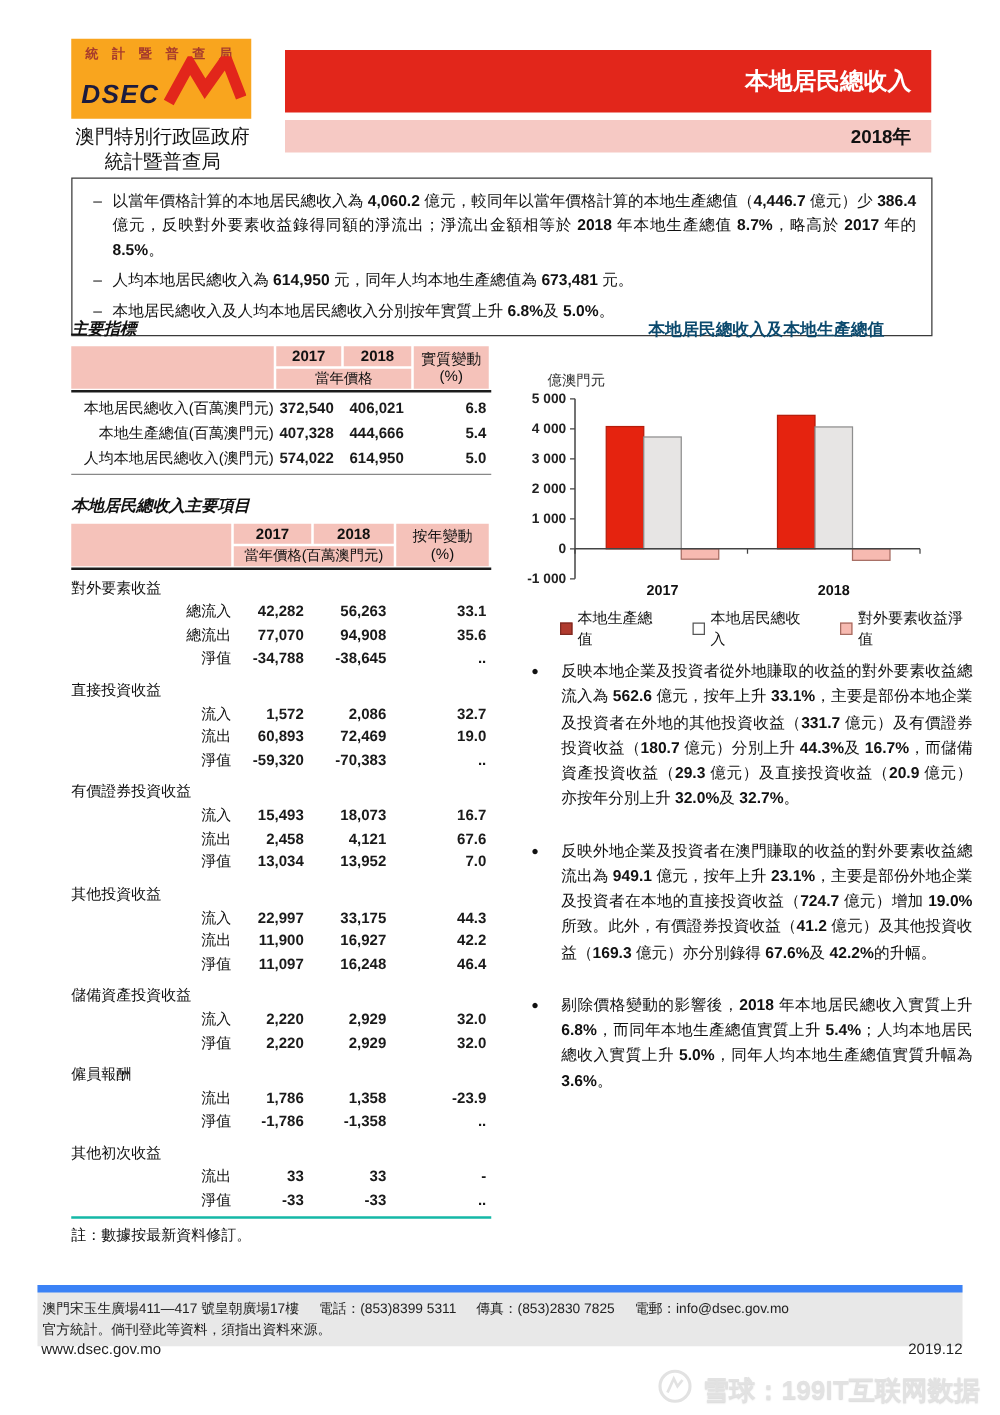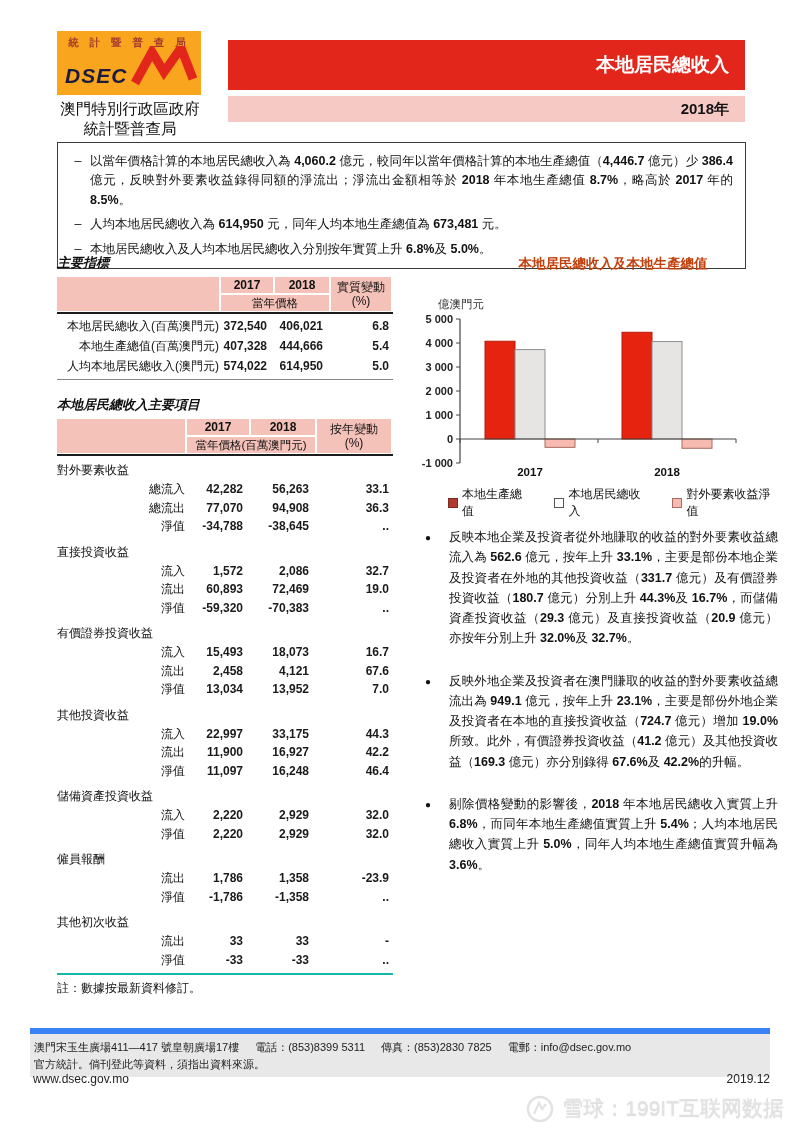--- a/index.html
+++ b/index.html
@@ -53,40 +53,40 @@
   .t2 .trow{grid-template-columns:128px 62px 64px 74px;line-height:18.5px;}
   .tcell.c0{text-align:right;color:#111;}
   .tcell.c1,.tcell.c2{text-align:right;padding-right:6px;font-weight:bold;}
   .tcell.c3{text-align:right;padding-right:2px;font-weight:bold;}
   .sec-name{font-size:12px;line-height:19px;margin-top:7px;color:#111;}
   .sec-first{margin-top:3px;}
   .tbl-note{font-size:12px;margin-top:5px;color:#111;}
 
   
   .col-right{position:absolute;left:420px;top:255px;width:358px;}
-  .chart-title{text-align:center;font-weight:bold;font-size:13.5px;padding-left:28px;color:#c2410c;}
+  .chart-title{text-align:center;font-weight:bold;font-size:13.5px;padding-left:28px;color:#0c4a6e;}
   .chart-unit{position:absolute;left:18px;top:42px;font-size:11.5px;color:#333;}
   .chart-svg{position:absolute;left:0;top:56px;}
   .legend{position:absolute;left:28px;top:231px;display:flex;gap:24px;font-size:12px;color:#111;}
   .leg-item{display:flex;align-items:center;gap:4px;}
   .swatch{width:8px;height:8px;border:1px solid #555;flex:none;}
   .analysis{position:absolute;left:0;top:272px;width:358px;}
   .ana-item{display:flex;font-size:12.5px;line-height:1.62;margin-bottom:22px;color:#111;}
   .ana-item .bullet{width:24px;flex:none;padding-left:5px;font-size:10px;padding-top:3px;}
   .ana-item .txt{flex:1;text-align:justify;}
 
   
   .footer-bar{position:absolute;left:30px;top:1028px;width:740px;box-sizing:border-box;
               background:#e8e8e8;border-top:6px solid #3b82f6;padding:5px 4px;
               font-size:11px;line-height:1.5;color:#222;}
   .footer-bar .seg{margin-right:16px;}
   .footer-row{position:absolute;left:33px;top:1072px;width:737px;display:flex;
               justify-content:space-between;font-size:12px;color:#222;}
-  .watermark{position:absolute;right:16px;top:1094px;display:flex;gap:7px;
-             color:#e2e2e2;font-size:21px;font-weight:normal;
+  .watermark{position:absolute;right:16px;top:1094px;display:flex;align-items:center;gap:7px;
+             color:#e2e2e2;font-size:21px;font-weight:bold;
              text-shadow:0 1px 1px rgba(170,170,170,0.45);}
   b{font-weight:bold;}
 </style>
 </head>
 <body>
 
 <div class="page">
 
   <div>
     <div class="logo-box">
@@ -173,21 +173,21 @@
           <div class="trow">
             <div class="tcell c0">總流入</div>
             <div class="tcell c1">42,282</div>
             <div class="tcell c2">56,263</div>
             <div class="tcell c3">33.1</div>
           </div>
           <div class="trow">
             <div class="tcell c0">總流出</div>
             <div class="tcell c1">77,070</div>
             <div class="tcell c2">94,908</div>
-            <div class="tcell c3">36.3</div>
+            <div class="tcell c3">35.6</div>
           </div>
           <div class="trow">
             <div class="tcell c0">淨值</div>
             <div class="tcell c1">-34,788</div>
             <div class="tcell c2">-38,645</div>
             <div class="tcell c3">..</div>
           </div>
           <div class="sec-name">直接投資收益</div>
           <div class="trow">
             <div class="tcell c0">流入</div>

